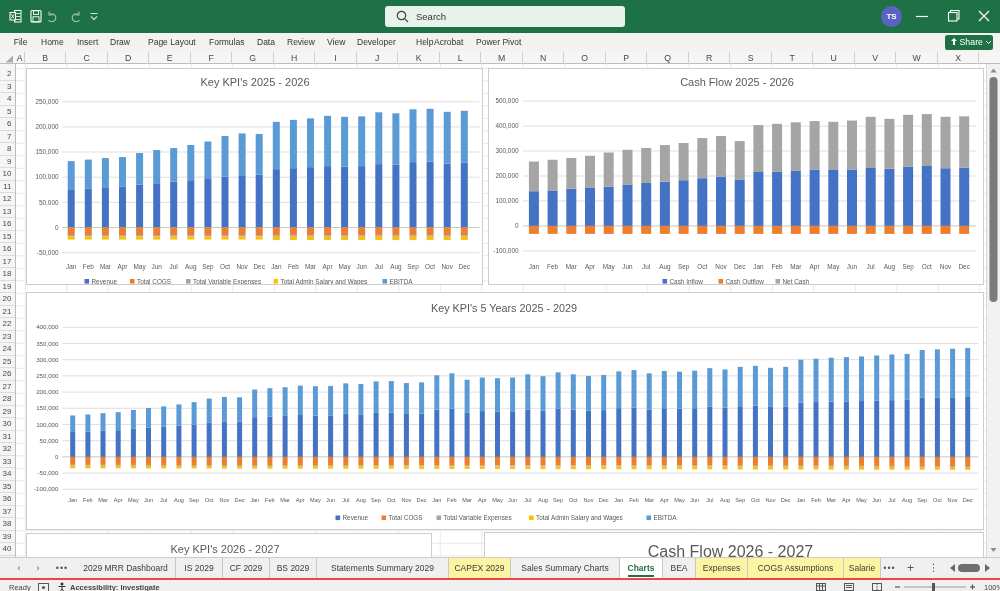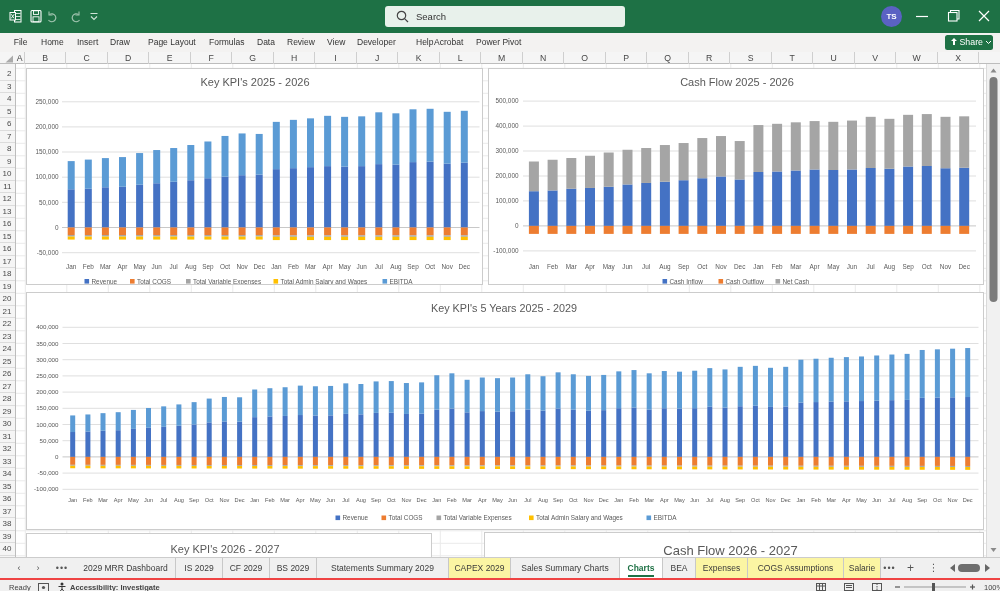--- a/index.html
+++ b/index.html
@@ -902,21 +902,21 @@
         <text x="416.5" y="227" font-size="6.4" fill="#595959">Total Variable Expenses</text>
         <rect x="502.0" y="222.5" width="4.6" height="4.6" fill="#FFC000"></rect>
         <text x="509.0" y="227" font-size="6.4" fill="#595959">Total Admin Salary and Wages</text>
         <rect x="619.5" y="222.5" width="4.6" height="4.6" fill="#5B9BD5"></rect>
         <text x="626.5" y="227" font-size="6.4" fill="#595959">EBITDA</text>
       </svg></div>
   <div class="chart" style="left:25.5px;top:469px;width:406px;height:28px;">
       <div style="text-align:center;font-size:11px;color:#595959;margin-top:9px;padding-right:7px;">Key KPI's 2026 - 2027</div>
     </div>
   <div class="chart" style="left:484px;top:467.5px;width:500px;height:29px;">
-      <div style="text-align:center;font-size:13px;color:#595959;margin-top:10px;padding-right:7px;">Cash Flow 2026 - 2027</div>
+      <div style="text-align:center;font-size:16px;color:#595959;margin-top:10px;padding-right:7px;">Cash Flow 2026 - 2027</div>
     </div>
 </div>
 
 <div class="abs" id="vscroll">
   <svg width="14" height="492" style="position:absolute;left:0;top:0">
     <path d="M 3.5 8.5 l 3 -4 l 3 4 z" fill="#8a8a8a"></path>
     <rect x="2.5" y="13" width="8" height="225" rx="4" fill="#7B7B7B"></rect>
     <path d="M 3.5 484 l 3 4 l 3 -4 z" fill="#8a8a8a"></path>
   </svg>
 </div>

